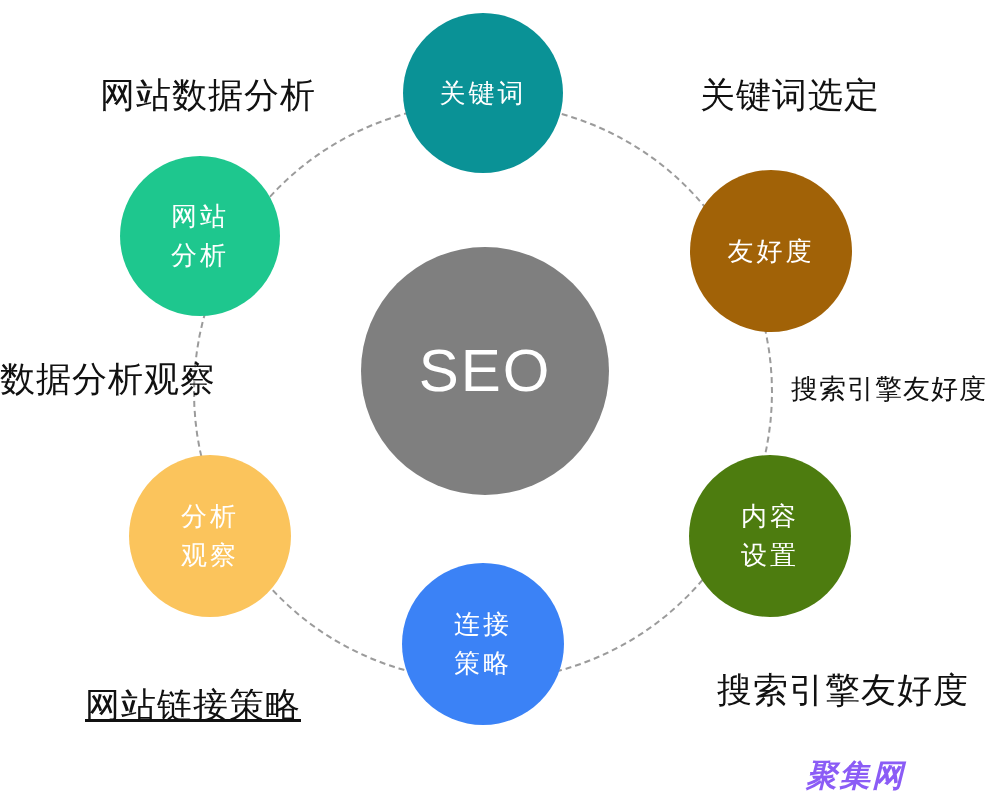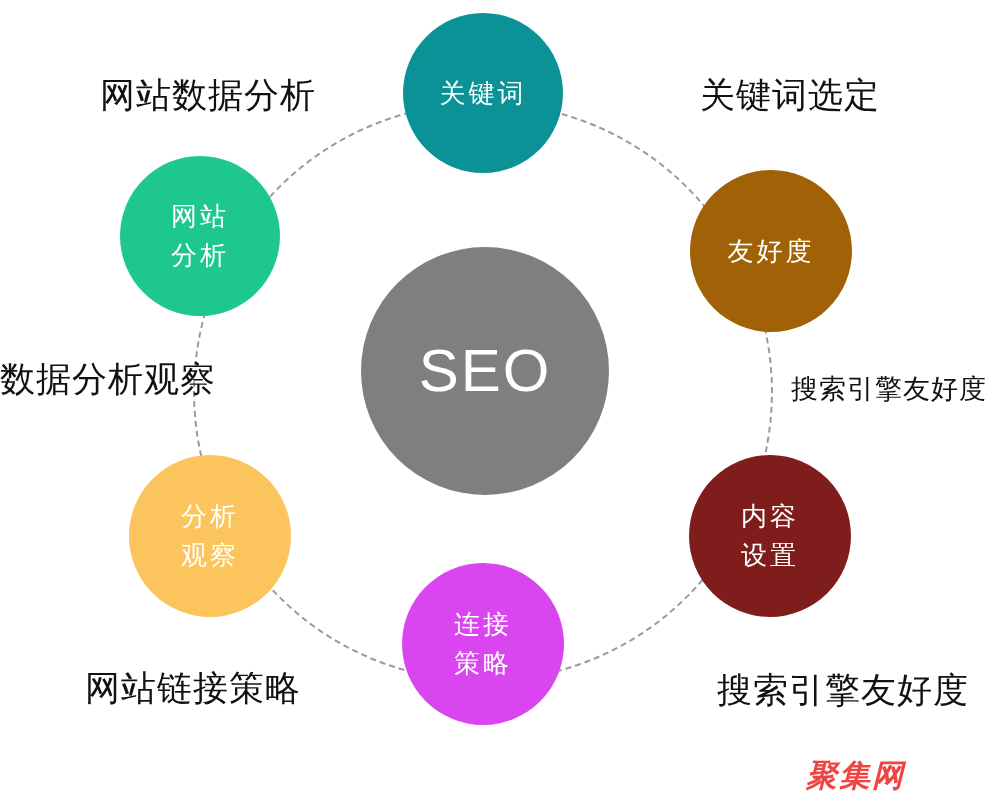--- a/index.html
+++ b/index.html
@@ -60,21 +60,21 @@
     font-size: 35px;
     color: #111111;
     letter-spacing: 1px;
     white-space: nowrap;
     z-index: 3;
   }
   .ann--top-left     { left: 100px; top: 72px; }
   .ann--top-right    { left: 700px; top: 72px; }
   .ann--mid-left     { left: 0px;   top: 356px; }
   .ann--mid-right    { right: 0px;  top: 371px; font-size: 27px; }
-  .ann--bottom-left  { left: 85px;  top: 665px; }
+  .ann--bottom-left  { left: 85px;  top: 682px; text-decoration: underline; }
   .ann--bottom-right { left: 717px; top: 667px; }
 
   
   .watermark {
     position: absolute;
     left: 806px;
     top: 755px;
     font-size: 31px;
     font-weight: bold;
     font-style: italic;
@@ -114,41 +114,41 @@
     </span>
   </div>
 
   <div class="node node--analysis-observation" style="background: rgb(251, 196, 92);">
     <span class="node-label">
       <span class="line">分析</span>
         <span class="line">观察</span>
     </span>
   </div>
 
-  <div class="node node--content-setup" style="background: #7f1d1d;">
+  <div class="node node--content-setup" style="background: #4d7c0f;">
     <span class="node-label">
       <span class="line">内容</span>
         <span class="line">设置</span>
     </span>
   </div>
 
-  <div class="node node--link-strategy" style="background: #d946ef;">
+  <div class="node node--link-strategy" style="background: #3b82f6;">
     <span class="node-label">
       <span class="line">连接</span>
         <span class="line">策略</span>
     </span>
   </div>
 
   <div class="annotation ann--top-left">网站数据分析</div>
 
   <div class="annotation ann--mid-left">数据分析观察</div>
 
   <div class="annotation ann--top-right">关键词选定</div>
 
   <div class="annotation ann--mid-right">搜索引擎友好度</div>
 
   <div class="annotation ann--bottom-left">网站链接策略</div>
 
   <div class="annotation ann--bottom-right">搜索引擎友好度</div>
 
-  <div class="watermark" style="color: #ef4444;">聚集网</div>
+  <div class="watermark" style="color: #8b5cf6;">聚集网</div>
 
 </div>
 
 </body></html>

